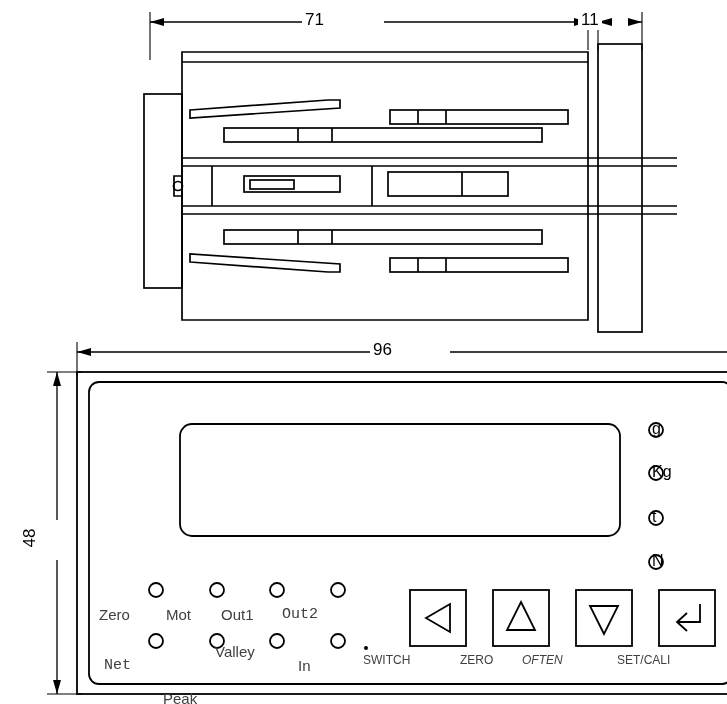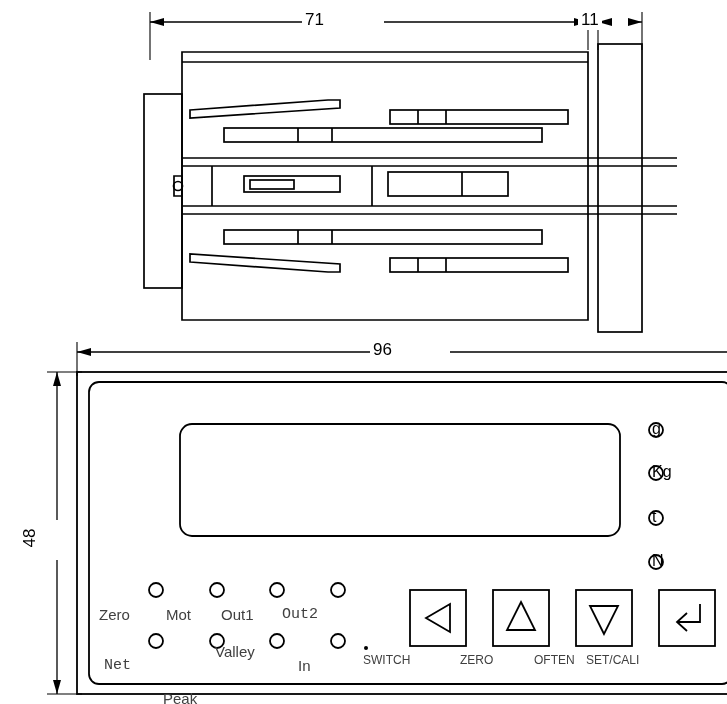--- a/index.html
+++ b/index.html
@@ -178,16 +178,16 @@
   <div class="lbl" style="left:221px;top:606px;">Out1</div>
   <div class="lbl" style="left:282px;top:606px;font-family:Liberation Mono, monospace;">Out2</div>
 
   <div class="lbl" style="left:104px;top:657px;font-family:Liberation Mono, monospace;">Net</div>
   <div class="lbl" style="left:163px;top:657px;margin-top:33px;">Peak</div>
   <div class="lbl" style="left:215px;top:643px;">Valley</div>
   <div class="lbl" style="left:298px;top:657px;">In</div>
 
   <div class="lbl big" style="left:363px;top:653px;">SWITCH</div>
   <div class="lbl big" style="left:460px;top:653px;">ZERO</div>
-  <div class="lbl big" style="left:534px;top:653px;">OFTEN</div>
-  <div class="lbl big" style="left:586px;top:653px;">SET/CALI</div>
+  <div class="lbl big" style="left:522px;top:653px;font-style:italic;">OFTEN</div>
+  <div class="lbl big" style="left:617px;top:653px;">SET/CALI</div>
 
 </div>
 
 </body></html>

